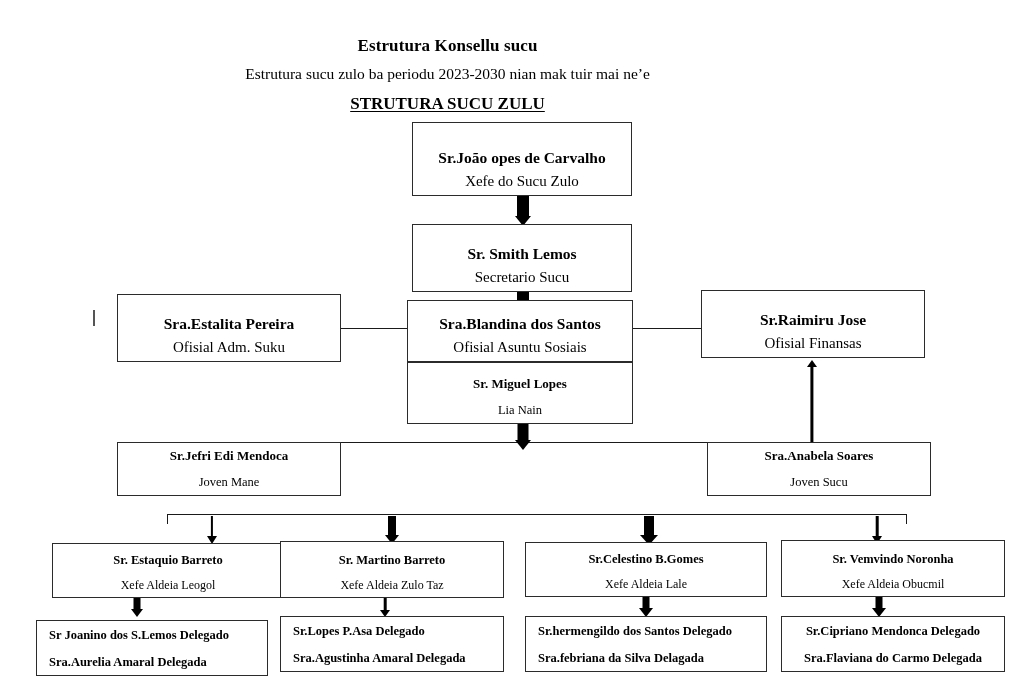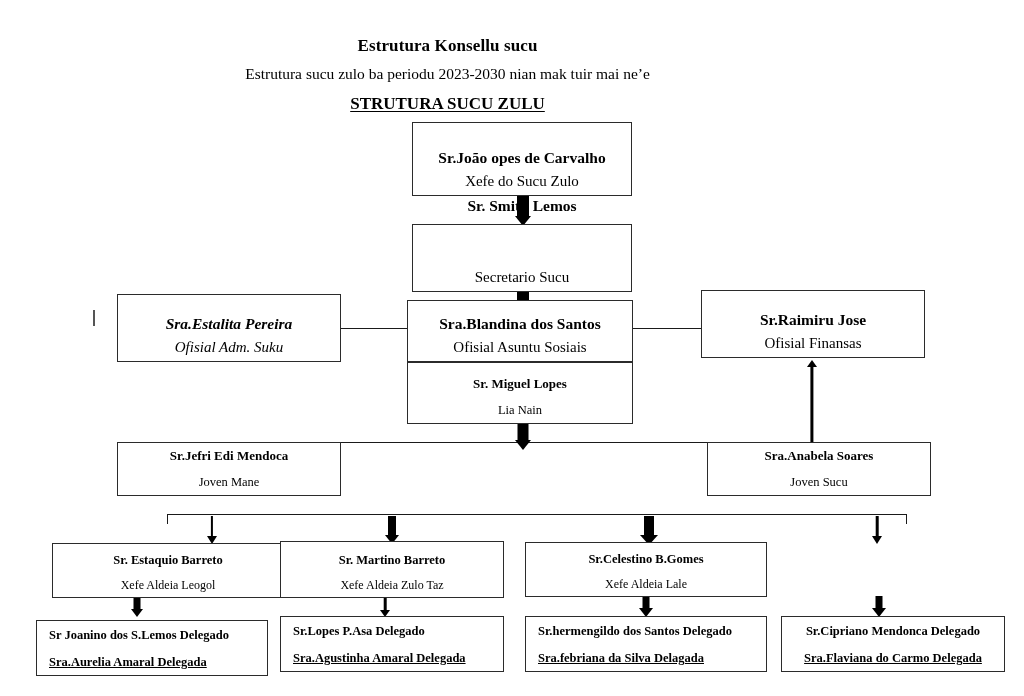--- a/index.html
+++ b/index.html
@@ -86,21 +86,21 @@
   .box.deleg {
     align-items: flex-start;
     text-align: left;
     padding-left: 12px;
   }
   .box.deleg .ln1,
   .box.deleg .ln2 {
     font-weight: bold;
     font-size: 12.5px;
   }
-  .box.deleg .ln2 { margin-top: 10px; text-decoration: underline; }
+  .box.deleg .ln2 { margin-top: 10px; }
   .box.deleg.centered {
     align-items: center;
     text-align: center;
     padding-left: 6px;
   }
 
   
   .hline {
     position: absolute;
     background: #1a1a1a;
@@ -177,34 +177,34 @@
   <div class="box" style="left:412px; top:122px; width:220px; height:74px;">
     <div class="ln1">Sr.João opes de Carvalho</div>
     <div class="ln2">Xefe do Sucu Zulo</div>
   </div>
 
   <div class="arrow-down" style="left:515px; top:196px; width:16px; height:30px;">
     <div class="shaft" style="width:12px; height:21px;"></div>
     <div class="head" style="border-left-width:8px; border-right-width:8px; border-top-width:10px;"></div>
   </div>
 
-  <div class="box" style="left:412px; top:224px; width:220px; height:68px;gap:48px;">
+  <div class="box" style="left:412px; top:224px; width:220px; height:68px;">
     <div class="ln1">Sr. Smith Lemos</div>
     <div class="ln2">Secretario Sucu</div>
   </div>
 
   <div class="arrow-down" style="left:515px; top:292px; width:16px; height:25px;">
     <div class="shaft" style="width:12px; height:16px;"></div>
     <div class="head" style="border-left-width:8px; border-right-width:8px; border-top-width:10px;"></div>
   </div>
 
   <div class="hline" style="left:341px; top:328px; width:72px;"></div>
   <div class="hline" style="left:631px; top:328px; width:70px;"></div>
 
-  <div class="box" style="left:117px; top:294px; width:224px; height:68px;font-style:italic;">
+  <div class="box" style="left:117px; top:294px; width:224px; height:68px;">
     <div class="ln1">Sra.Estalita Pereira</div>
     <div class="ln2">Ofisial Adm. Suku</div>
   </div>
 
   <div class="box" style="left:407px; top:300px; width:226px; height:62px;">
     <div class="ln1">Sra.Blandina dos Santos</div>
     <div class="ln2">Ofisial Asuntu Sosiais</div>
   </div>
 
   <div class="box small" style="left:407px; top:362px; width:226px; height:62px;">
@@ -271,20 +271,24 @@
   <div class="box tiny" style="left:280px; top:541px; width:224px; height:57px;">
     <div class="ln1">Sr. Martino Barreto</div>
     <div class="ln2">Xefe Aldeia Zulo Taz</div>
   </div>
 
   <div class="box tiny" style="left:525px; top:542px; width:242px; height:55px;">
     <div class="ln1">Sr.Celestino B.Gomes</div>
     <div class="ln2">Xefe Aldeia Lale</div>
   </div>
 
+  <div class="box tiny" style="left:781px; top:540px; width:224px; height:57px;">
+    <div class="ln1">Sr. Vemvindo Noronha</div>
+    <div class="ln2">Xefe Aldeia Obucmil</div>
+  </div>
 
   <div class="arrow-down" style="left:129px; top:597px; width:16px; height:20px;">
     <div class="shaft" style="width:7px; height:13px;"></div>
     <div class="head" style="border-left-width:6px; border-right-width:6px; border-top-width:8px;"></div>
   </div>
   <div class="arrow-down" style="left:378px; top:597px; width:14px; height:20px;">
     <div class="shaft" style="width:2.6px; height:14px;"></div>
     <div class="head" style="border-left-width:5px; border-right-width:5px; border-top-width:7px;"></div>
   </div>
   <div class="arrow-down" style="left:638px; top:596px; width:16px; height:21px;">

